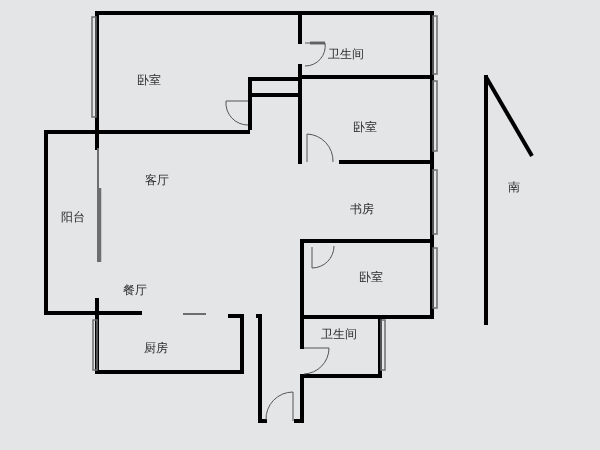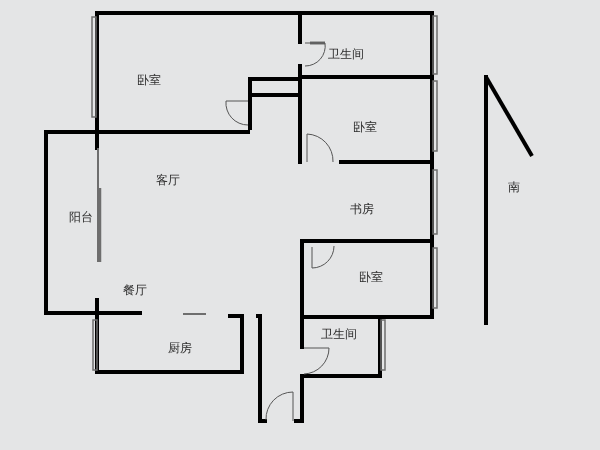--- a/index.html
+++ b/index.html
@@ -64,20 +64,20 @@
   </g>
   <g stroke="#000" stroke-width="4" fill="none">
     <line x1="486" y1="75" x2="486" y2="325"></line>
     <line x1="486" y1="77" x2="532" y2="156"></line>
   </g>
 </svg>
 
 <span class="lbl" style="left:149px;top:80px">卧室</span>
 <span class="lbl" style="left:346px;top:54px">卫生间</span>
 <span class="lbl" style="left:365px;top:127px">卧室</span>
-<span class="lbl" style="left:168px;top:180px">客厅</span>
-<span class="lbl" style="left:81px;top:217px">阳台</span>
+<span class="lbl" style="left:157px;top:180px">客厅</span>
+<span class="lbl" style="left:73px;top:217px">阳台</span>
 <span class="lbl" style="left:362px;top:209px">书房</span>
 <span class="lbl" style="left:371px;top:277px">卧室</span>
 <span class="lbl" style="left:135px;top:290px">餐厅</span>
-<span class="lbl" style="left:180px;top:348px">厨房</span>
+<span class="lbl" style="left:156px;top:348px">厨房</span>
 <span class="lbl" style="left:339px;top:334px">卫生间</span>
 <span class="lbl" style="left:514px;top:187px">南</span>
 
 </body></html>

